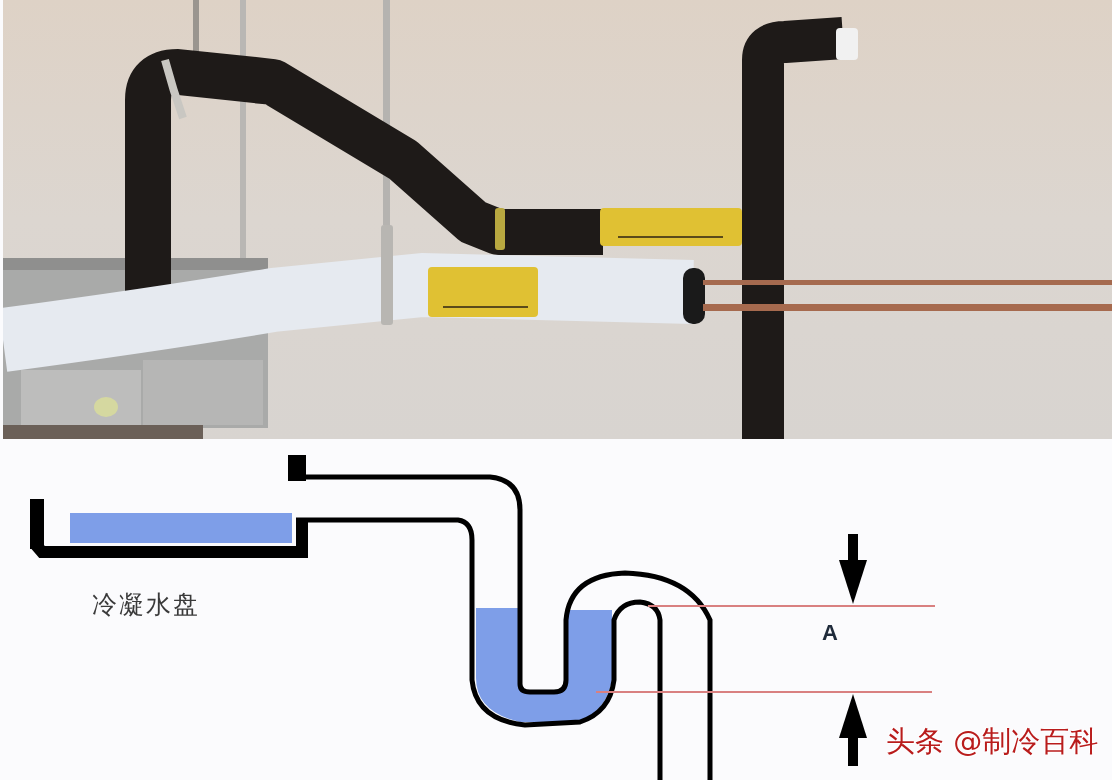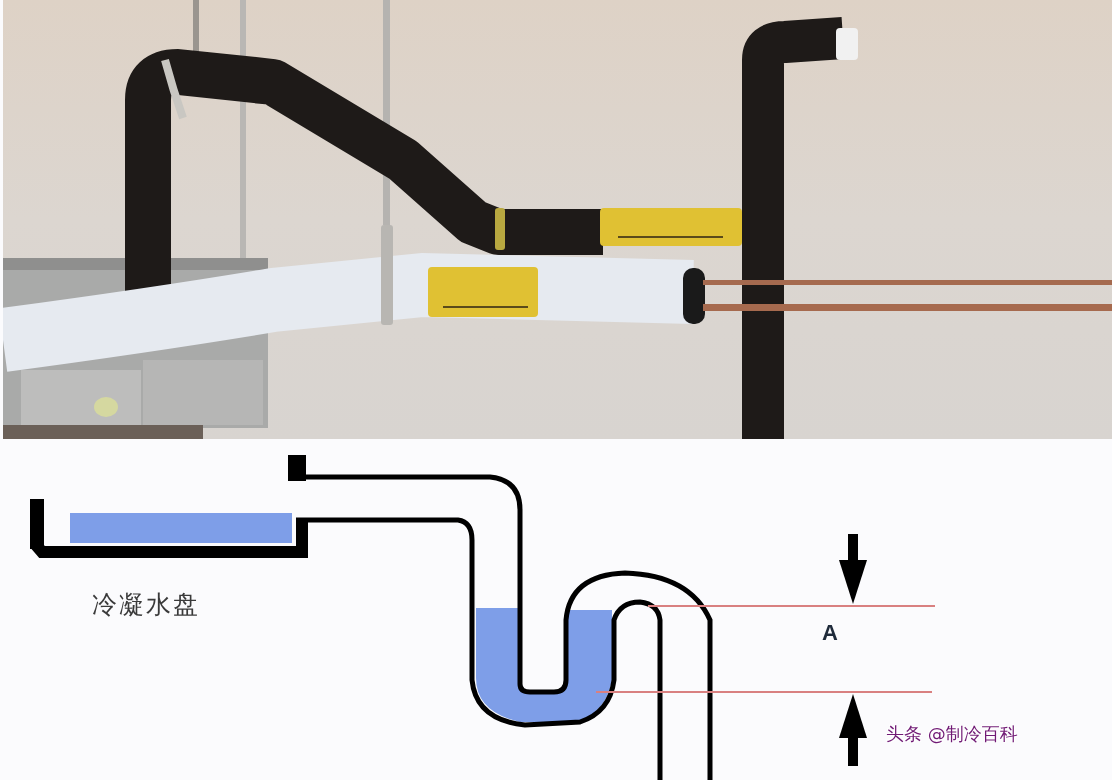--- a/index.html
+++ b/index.html
@@ -21,21 +21,21 @@
       position: absolute; left: 92px; top: 588px;
       font-family: "DejaVu Serif", serif; font-size: 25px; color: #3a3a3a;
       letter-spacing: 2px;
     }
     .label-a {
       position: absolute; left: 822px; top: 620px;
       font-family: "Liberation Sans", sans-serif; font-weight: bold; font-size: 22px; color: #1f2a3a;
     }
     .watermark {
       position: absolute; left: 886px; top: 722px;
-      font-family: "DejaVu Sans", sans-serif; font-size: 18px; color: #701a75;
+      font-family: "DejaVu Sans", sans-serif; font-size: 29px; color: #b91c1c;
       text-shadow: 1px 1px 0 #fff, -1px -1px 0 #fff;
       letter-spacing: 0px;
     }
   </style>
 </head>
 <body>
 
 <div class="photo">
   <svg width="1109" height="439" viewBox="0 0 1109 439">
 

